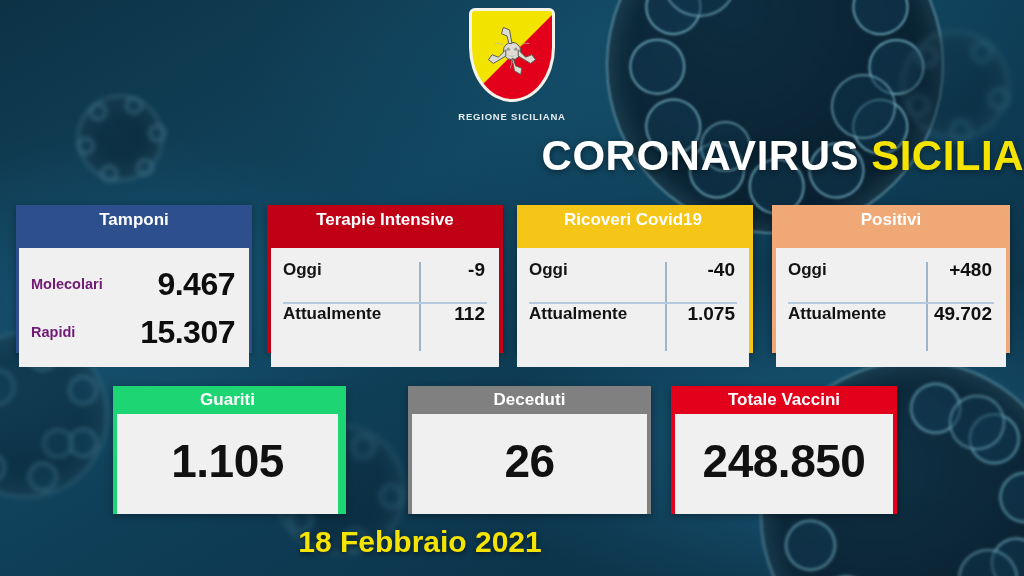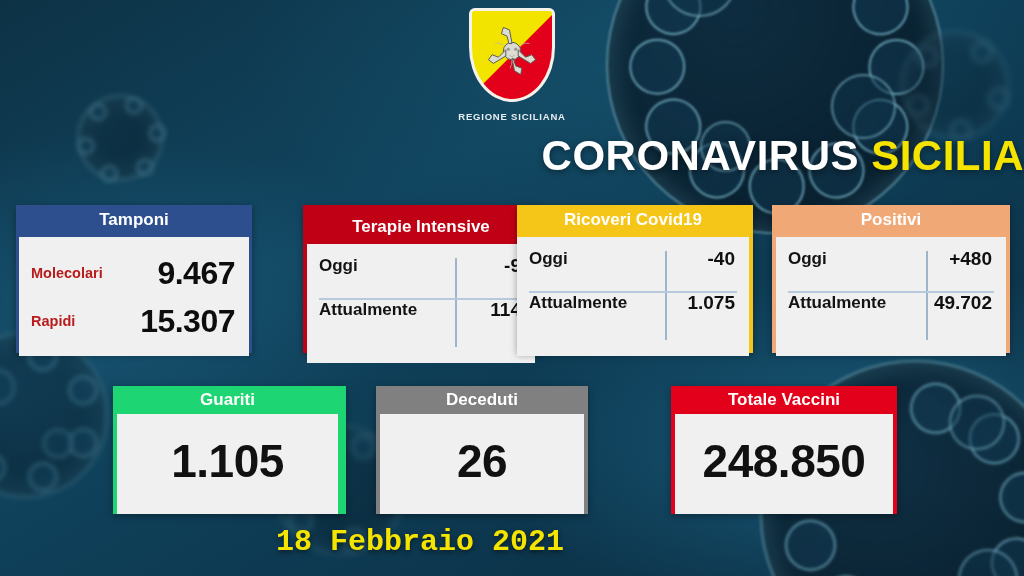--- a/index.html
+++ b/index.html
@@ -137,21 +137,21 @@
     overflow: hidden;
   }
   .card-body {
     background: #f0f0f0;
     box-sizing: border-box;
     position: relative;
   }
 
   
   .row1 { top: 205px; width: 236px; height: 148px; }
-  .row1 .card-header { height: 32px; line-height: 29px; font-size: 17px; }
+  .row1 .card-header { height: 43px; line-height: 29px; font-size: 17px; }
   .row1 .card-body { height: 119px; }
 
   
   .row2 { top: 386px; width: 236px; height: 128px; }
   .row2 .card-header { height: 28px; line-height: 28px; font-size: 17px; }
   .row2 .card-body { height: 100px; display: flex; align-items: center; justify-content: center; }
 
   .big-number {
     font-size: 46px;
     font-weight: bold;
@@ -215,21 +215,21 @@
     box-sizing: border-box;
   }
   .tampone-row {
     display: flex;
     align-items: center;
     height: 48px;
   }
   .tampone-label {
     font-size: 14.5px;
     font-weight: bold;
-    color: #b91c1c;
+    color: #701a75;
     font-family: "Liberation Sans", sans-serif;
   }
   .tampone-value {
     margin-left: auto;
     font-size: 32px;
     font-weight: bold;
     color: #0d0d0d;
     letter-spacing: -0.5px;
     font-family: "Liberation Sans", sans-serif;
   }
@@ -237,21 +237,21 @@
   
   #date-text {
     position: absolute;
     left: 0;
     top: 525px;
     width: 840px;
     text-align: center;
     color: #f5e400;
     font-size: 30px;
     font-weight: bold;
-    font-family: Liberation Mono, monospace;
+    font-family: Liberation Sans, sans-serif;
     text-shadow: 0 2px 5px rgba(0,0,0,0.5);
   }
 </style>
 </head>
 <body>
 
 <div id="stage">
 
   <div class="virus" id="v-main">
     <div class="core"></div>
@@ -369,33 +369,33 @@
           <span class="tampone-value">9.467</span>
         </div>
         <div class="tampone-row">
           <span class="tampone-label">Rapidi</span>
           <span class="tampone-value">15.307</span>
         </div>
       </div>
     </div>
   </div>
 
-  <div class="card row1" style="left:267px; background:#c00014; padding:7px 4px 4px 4px;margin-left:36px;">
+  <div class="card row1" style="left:267px; background:#c00014; padding:0 4px 4px 4px;">
     <div class="card-header">Terapie Intensive</div>
     <div class="card-body">
       <div class="stat-rows">
         <div class="vline" style="left:148px;"></div>
         <div class="hline"></div>
         <div class="stat-row">
           <span class="stat-label">Oggi</span>
           <span class="stat-value">-9</span>
         </div>
         <div class="stat-row">
           <span class="stat-label">Attualmente</span>
-          <span class="stat-value">114</span>
+          <span class="stat-value">112</span>
         </div>
       </div>
     </div>
   </div>
 
   <div class="card row1" style="left:517px; background:#f5c518; padding:0 4px 4px 0;">
     <div class="card-header">Ricoveri Covid19</div>
     <div class="card-body">
       <div class="stat-rows">
         <div class="vline" style="left:148px;"></div>
@@ -430,21 +430,21 @@
     </div>
   </div>
 
   <div class="card row2" style="left:113px; width:233px; background:#1ed573; padding:0 8px 4px 4px;">
     <div class="card-header">Guariti</div>
     <div class="card-body">
       <span class="big-number">1.105</span>
     </div>
   </div>
 
-  <div class="card row2" style="left:376px; width:212px; background:#808080; padding:0 4px 4px 4px;">
+  <div class="card row2" style="left:408px; width:243px; background:#808080; padding:0 4px 4px 4px;">
     <div class="card-header">Deceduti</div>
     <div class="card-body">
       <span class="big-number">26</span>
     </div>
   </div>
 
   <div class="card row2" style="left:671px; width:226px; background:#e2001a; padding:0 4px 4px 4px;">
     <div class="card-header">Totale Vaccini</div>
     <div class="card-body">
       <span class="big-number">248.850</span>

